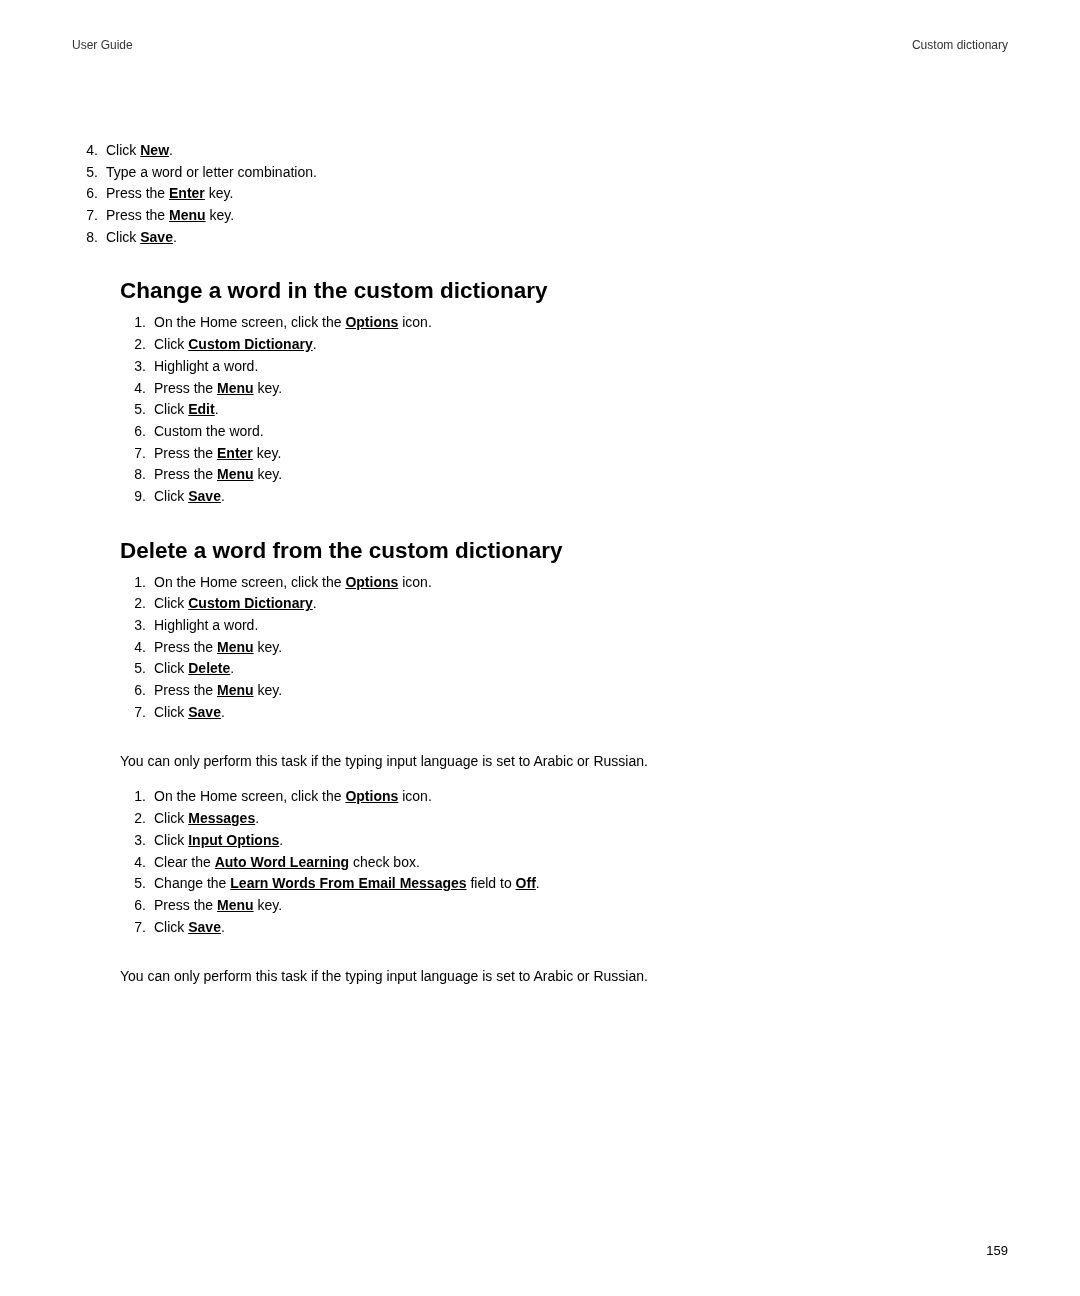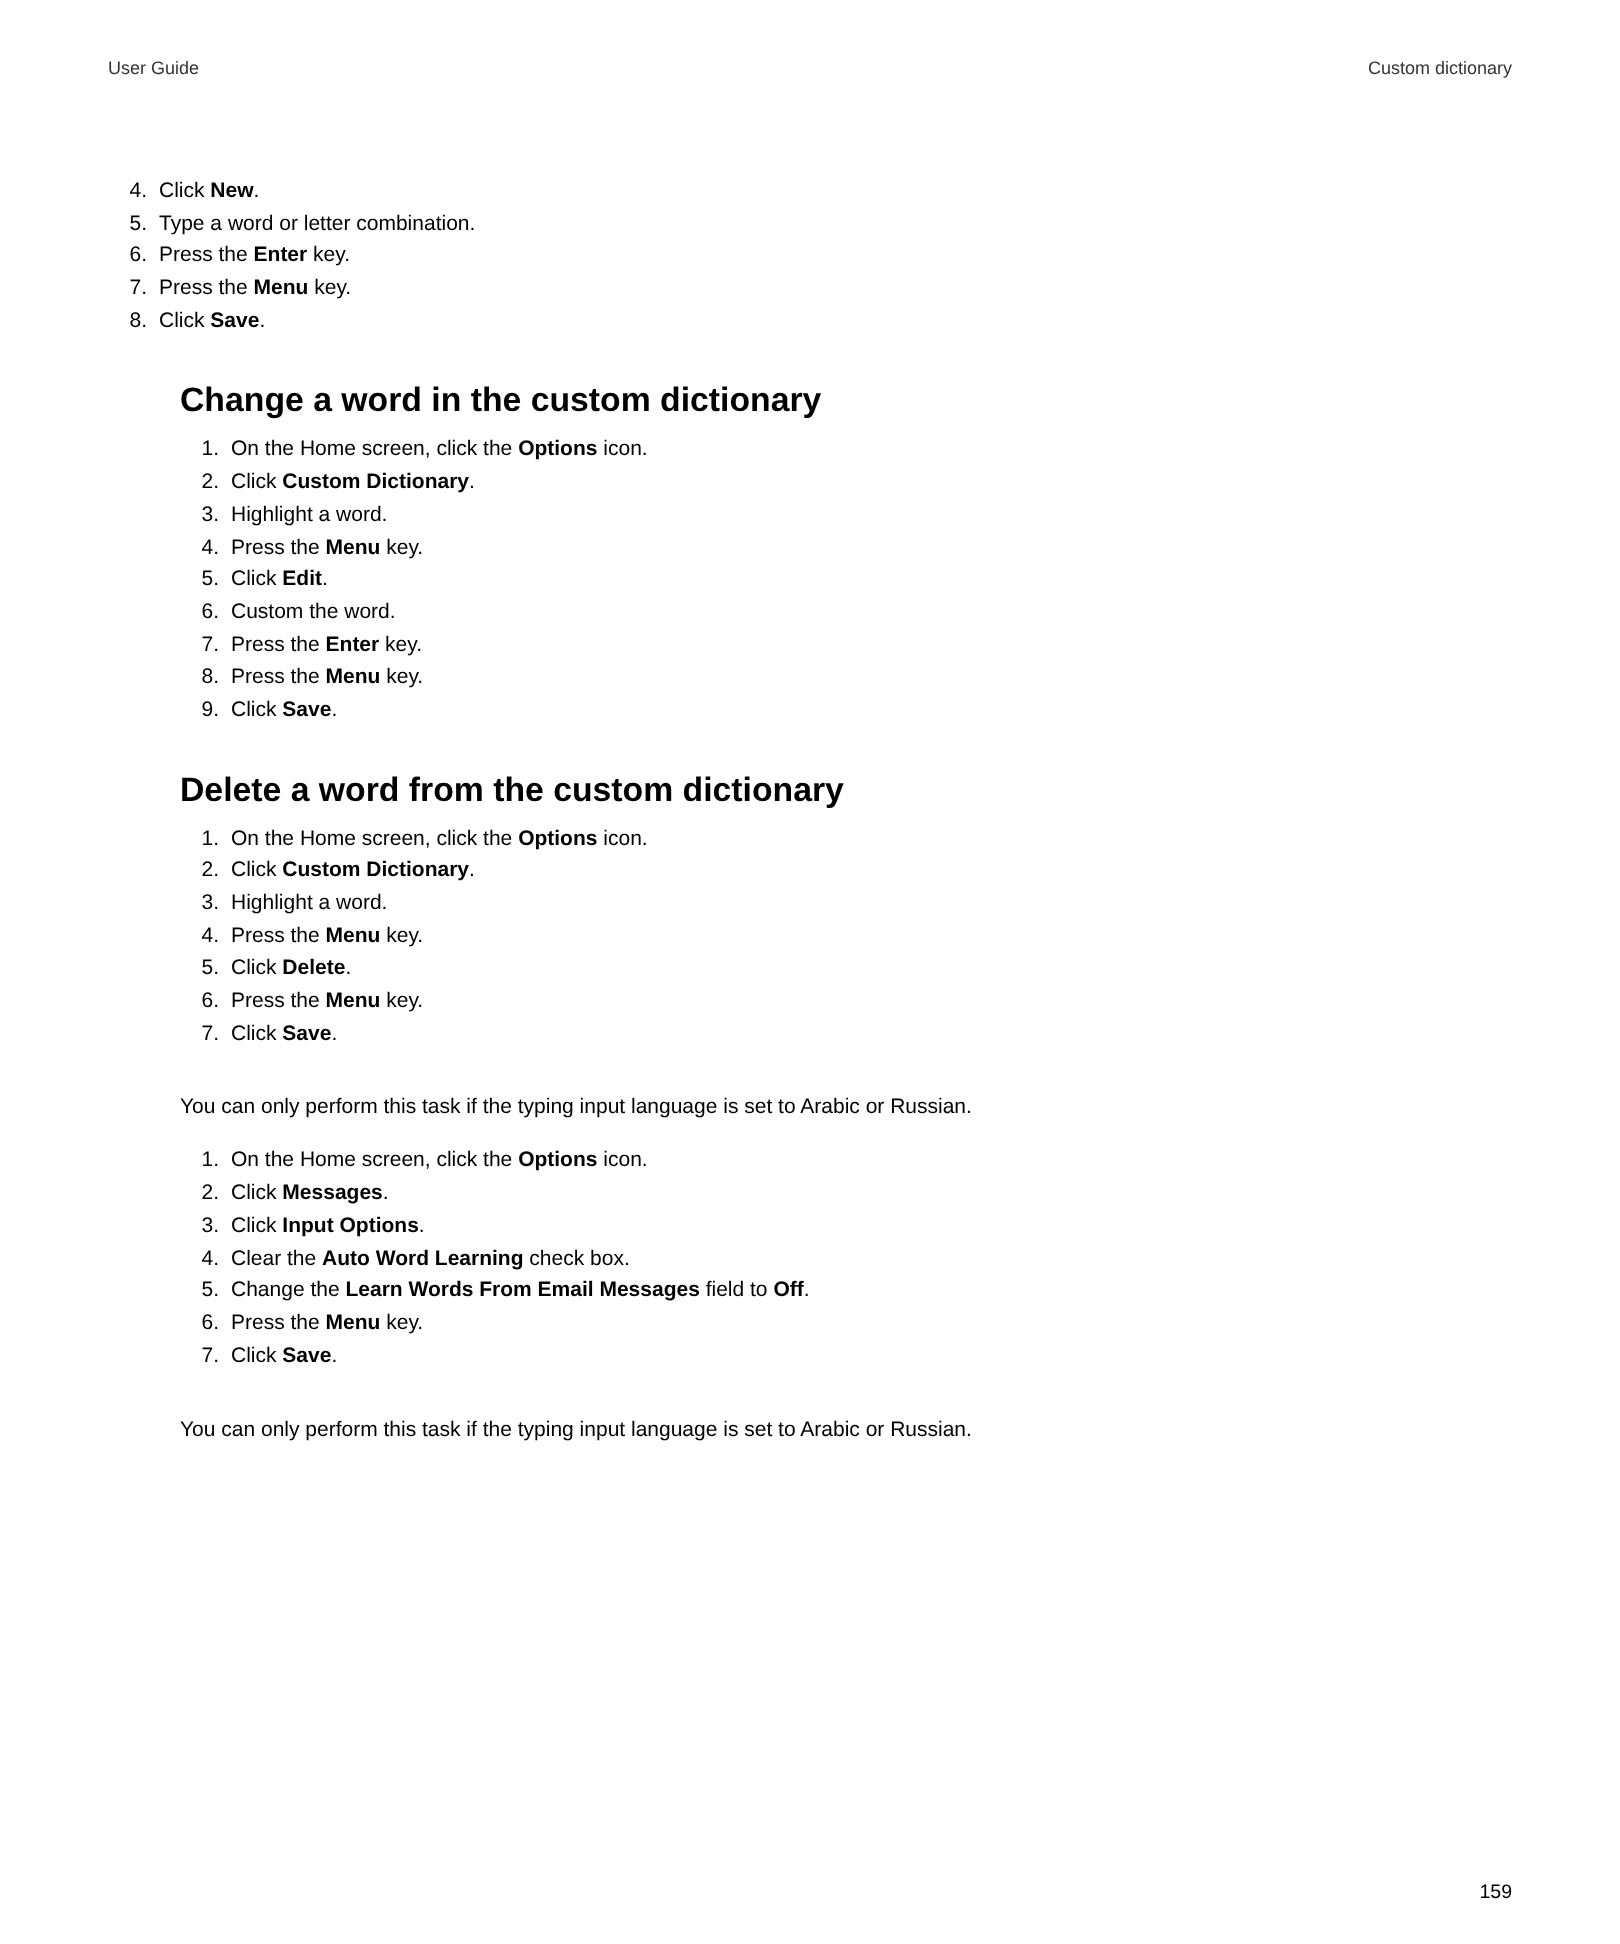--- a/index.html
+++ b/index.html
@@ -14,21 +14,21 @@
       width: 1080px;
       height: 1296px;
       position: relative;
       padding: 38px 72px 38px 72px;
     }
     .header-row {
       display: flex;
       justify-content: space-between;
       font-size: 12px;
       color: #333;
-      margin-bottom: 64px;
+      margin-bottom: 88px;
     }
     .content {
     }
     ol.numbered-list {
       list-style: none;
       counter-reset: none;
       margin-left: 0;
       padding-left: 0;
     }
     ol.numbered-list li {
@@ -53,24 +53,25 @@
     h2.first-heading {
       margin-top: 30px;
     }
     p.body-note {
       font-size: 14px;
       line-height: 1.5;
       margin-bottom: 14px;
     }
     .bold {
       font-weight: bold;
+      text-decoration: underline;
     }
     .page-number {
       position: absolute;
-      bottom: 28px;
+      bottom: 38px;
       right: 72px;
       font-size: 13px;
     }
     .section {
       margin-bottom: 28px;
       margin-left: 48px;
     }
   </style>
 </head>
 <body>

